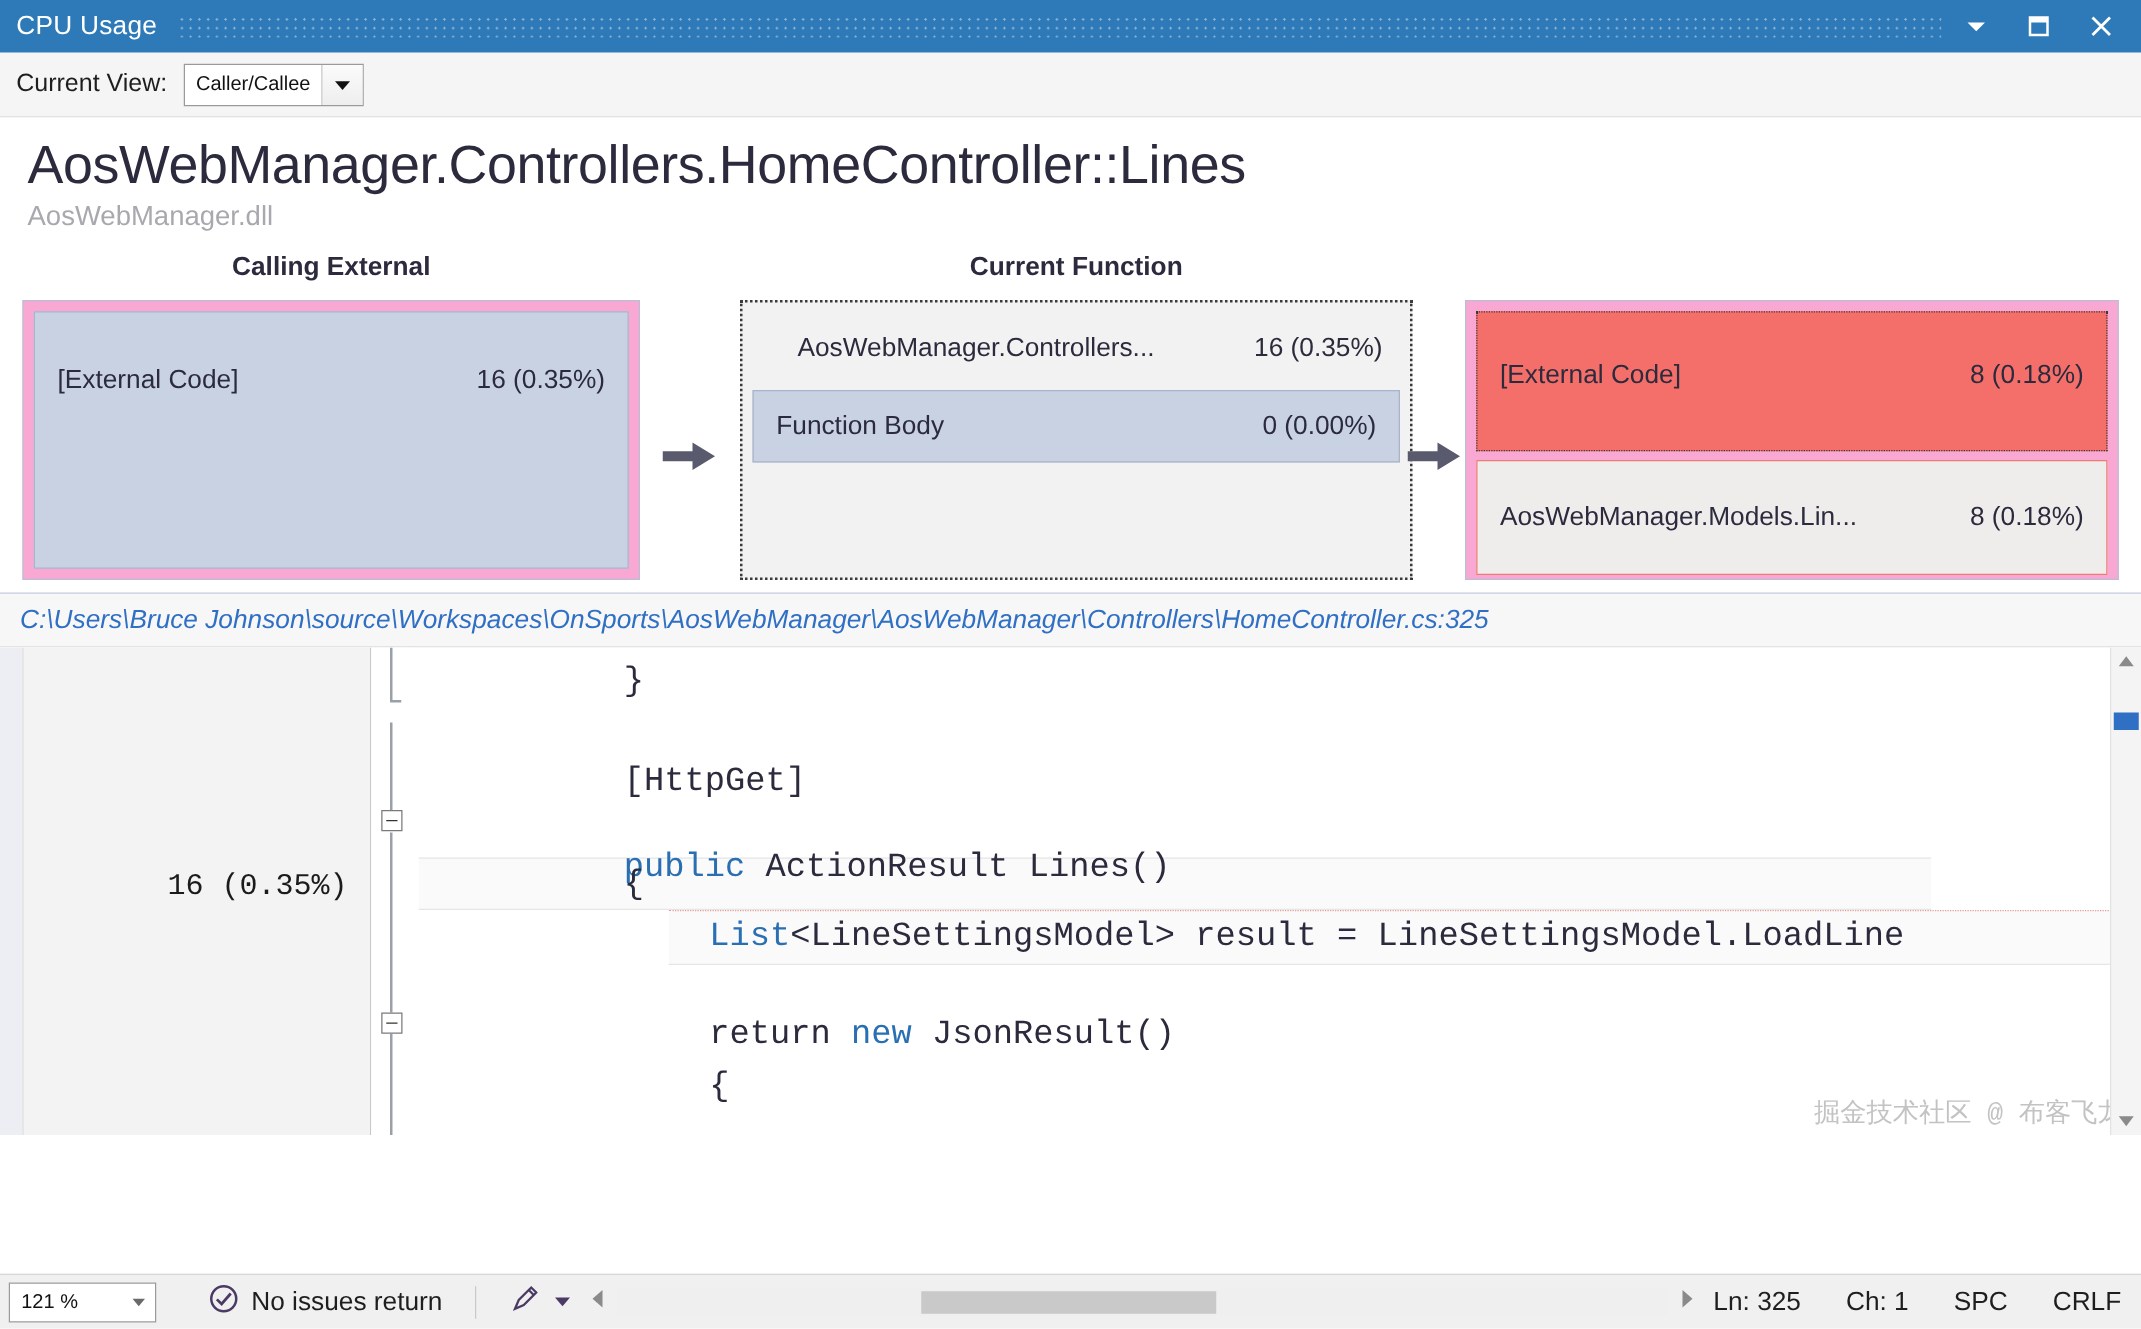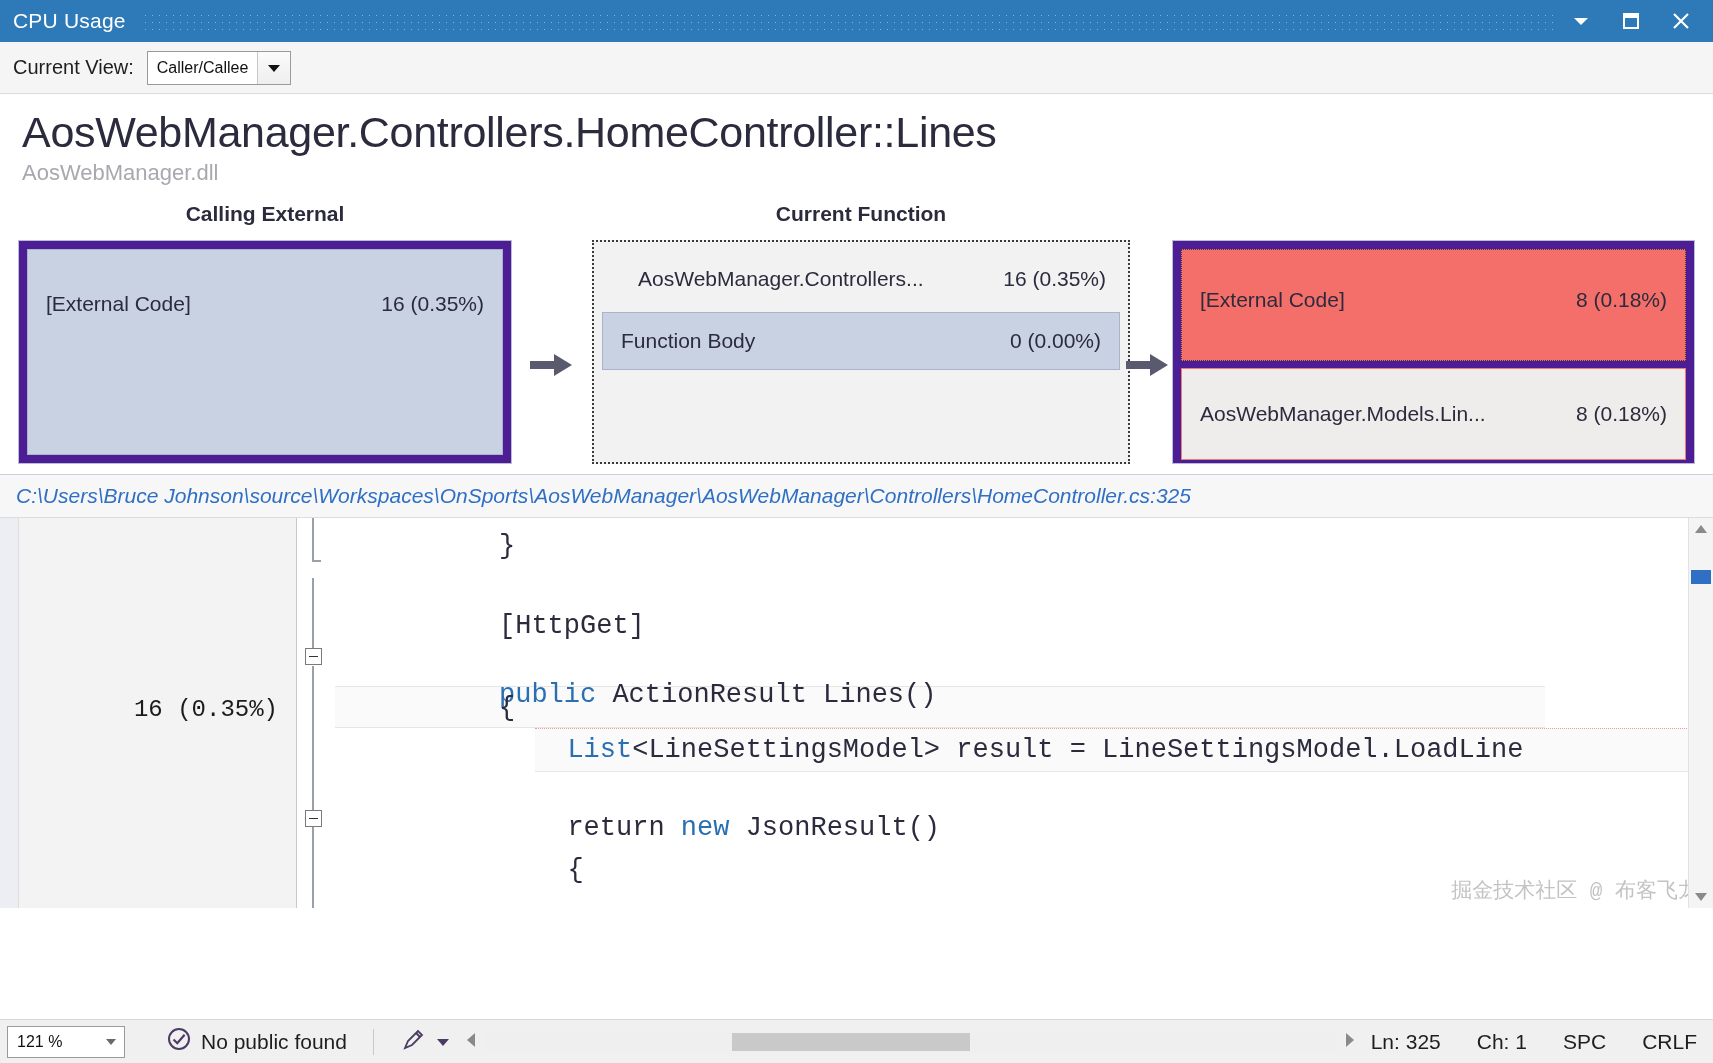--- a/index.html
+++ b/index.html
@@ -128,21 +128,21 @@
     font-size: 21px;
     font-weight: bold;
     color: #2b2b3d;
     text-align: center;
   }
   .cc-box {
     position: absolute;
     top: 38px;
     height: 224px;
     box-sizing: border-box;
-    background: #4c1d95;
+    background: #f9a8d4;
   }
   .cc-box.left   { left: 18px;   width: 494px; border: 1px solid #b9bed2; padding: 8px; }
   .cc-box.center { left: 592px;  width: 538px; border: 2px dotted #3a3a3a; padding: 8px; background:#f2f2f2; }
   .cc-box.right  { left: 1172px; width: 523px; border: 1px solid #b9bed2; padding: 8px; }
 
   .node {
     box-sizing: border-box;
     position: relative;
     font-size: 21px;
     color: #2b2b3d;
@@ -591,21 +591,21 @@
     </div>
   </div>
 
   <div class="issues">
     <span>
       <svg width="24" height="24" viewBox="0 0 24 24">
         <circle cx="12" cy="12" r="10" fill="none" stroke="#4b3a63" stroke-width="2"></circle>
         <path d="M6.5 12.5 L10.3 16.2 L17.6 7.8" fill="none" stroke="#4b3a63" stroke-width="2.2"></path>
       </svg>
     </span>
-    <span>No public found</span>
+    <span>No issues return</span>
   </div>
 
   <div class="divider"></div>
 
   <div class="pen-group">
     <span>
       <svg width="26" height="26" viewBox="0 0 26 26">
         <path d="M5 21 L8 14 L18 4 L22 8 L12 18 Z" fill="none" stroke="#4b3a63" stroke-width="1.8"></path>
         <path d="M16 6 L20 10" stroke="#4b3a63" stroke-width="1.8"></path>
       </svg>

